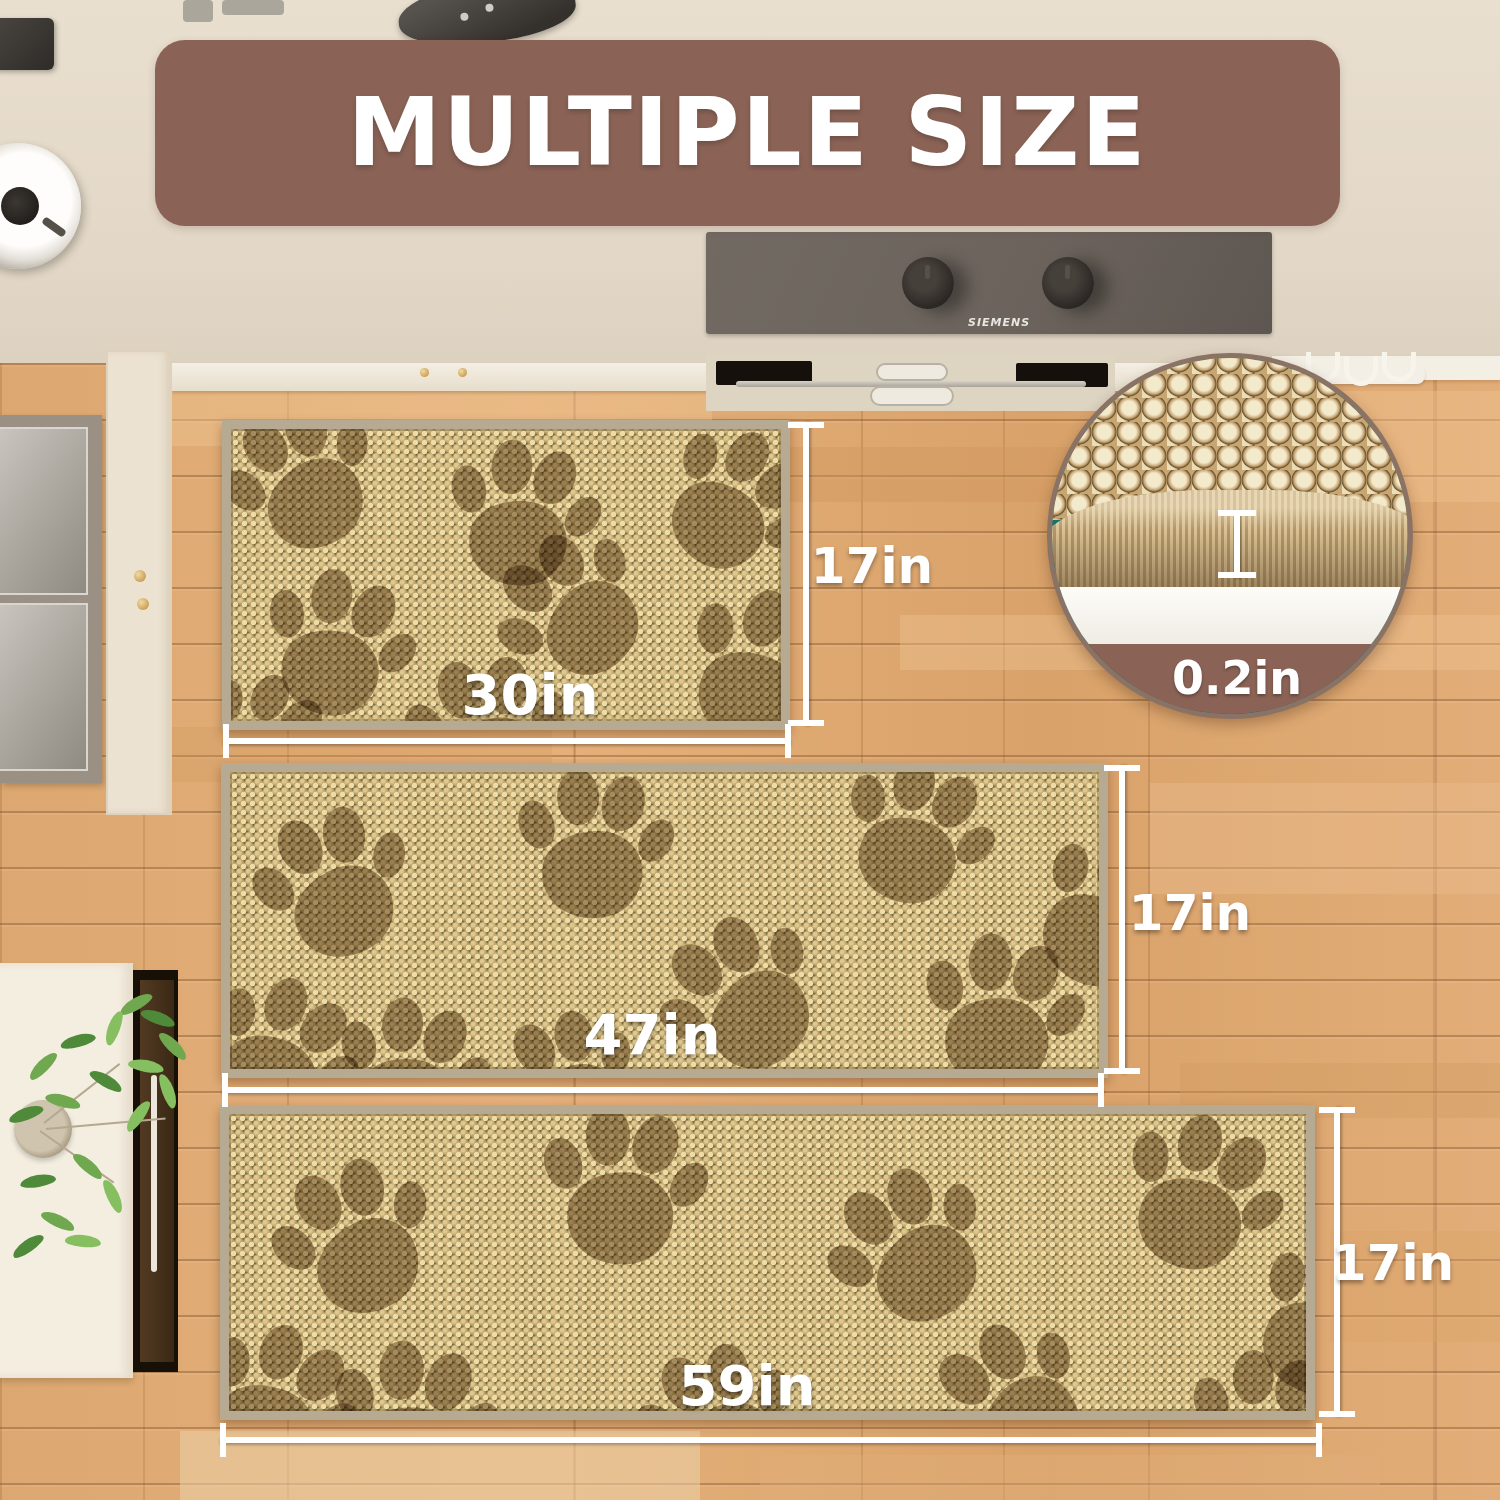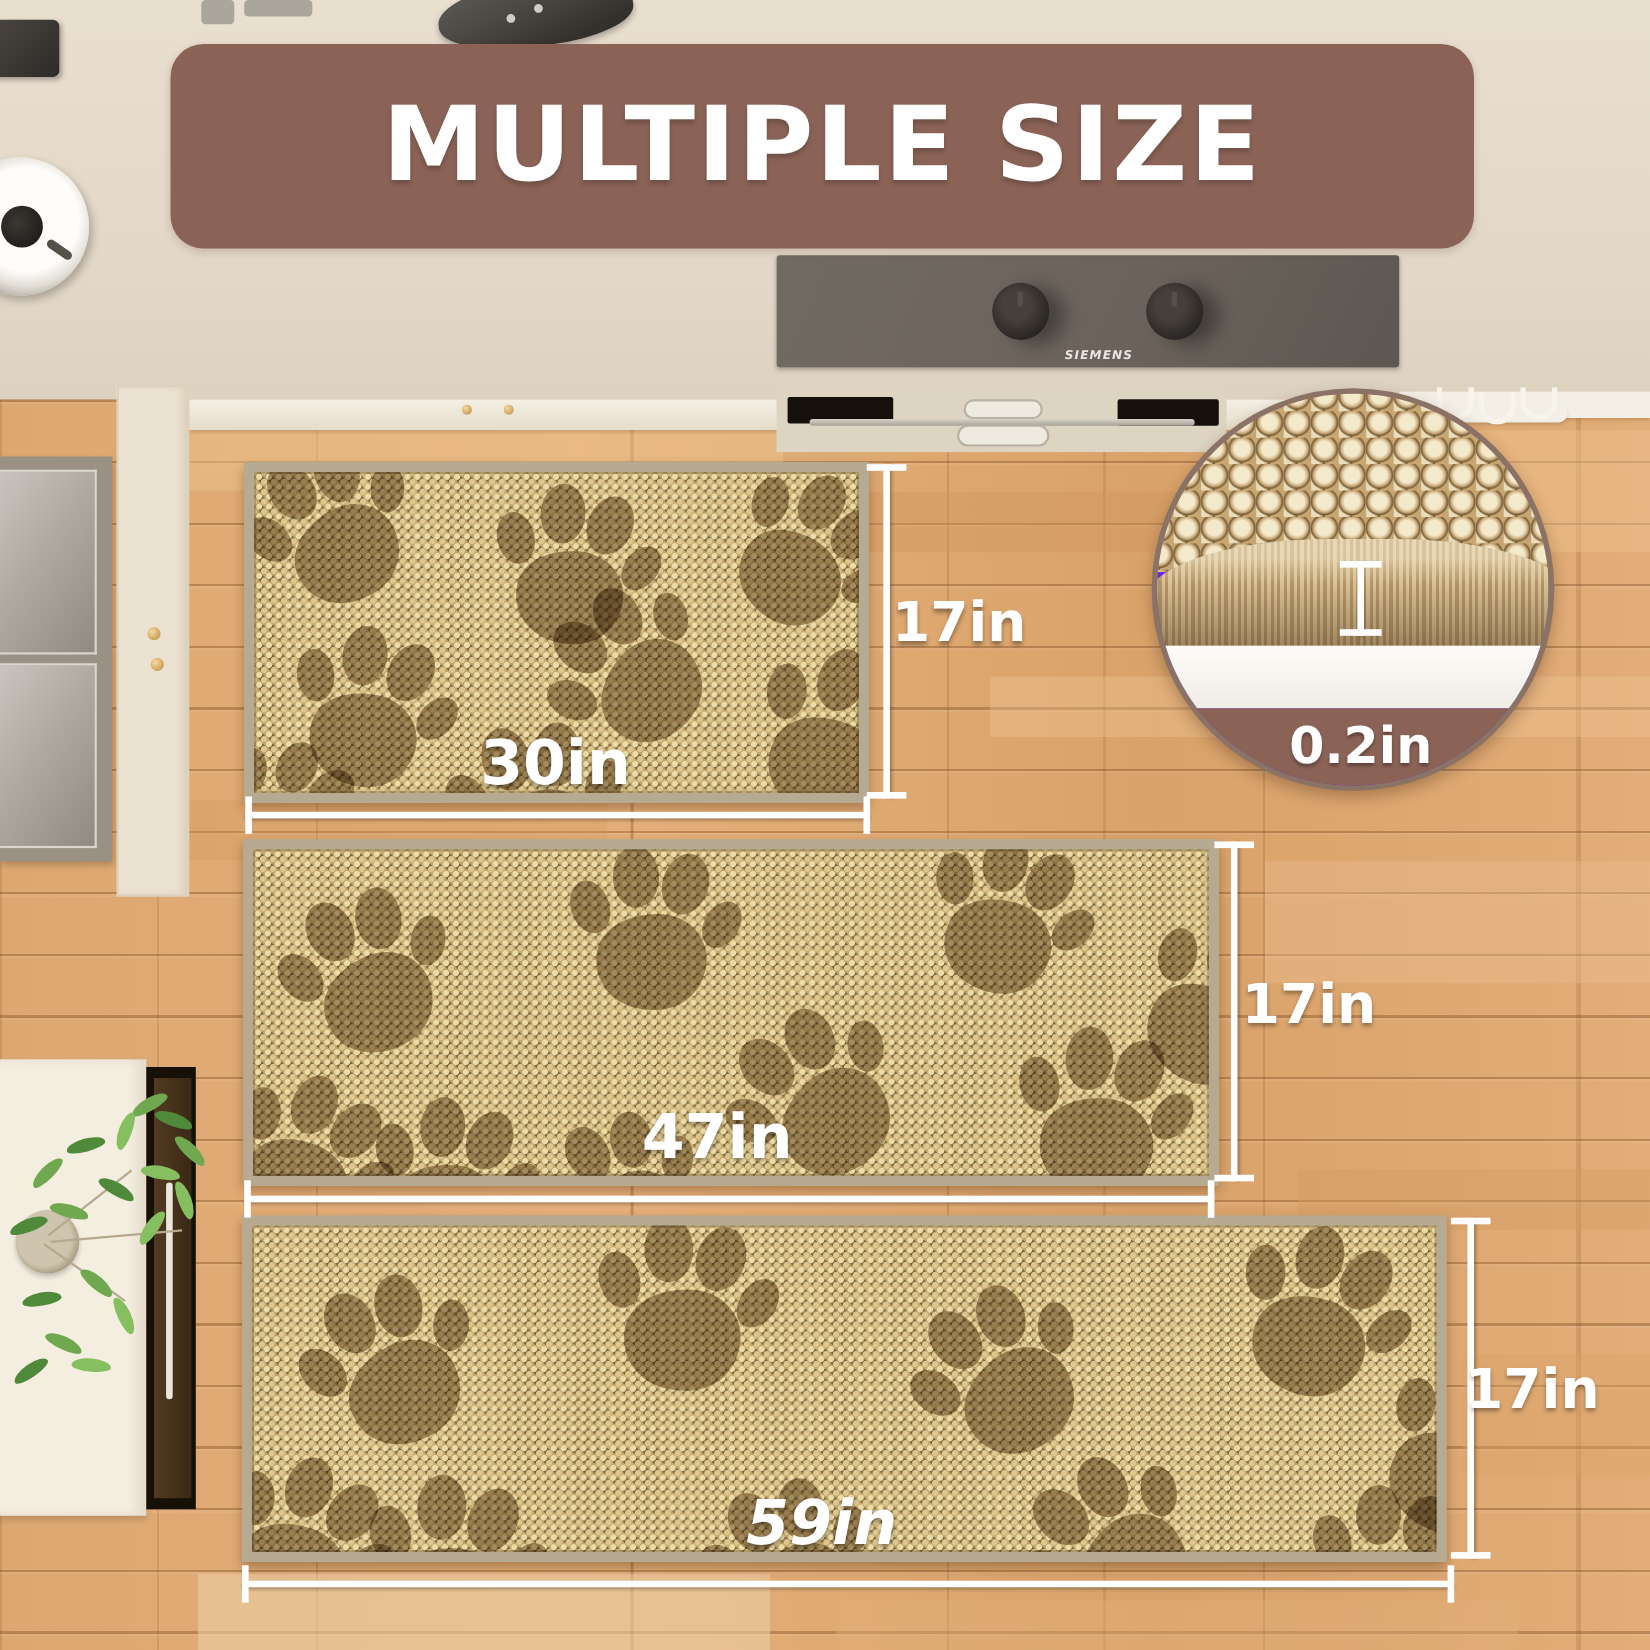--- a/index.html
+++ b/index.html
@@ -83,21 +83,21 @@
   .dimh{position:absolute;height:6px;background:#fff;box-shadow:0 2px 3px rgba(0,0,0,.28);}
   .dimh::before,.dimh::after{content:"";position:absolute;top:-14px;width:6px;height:34px;background:#fff;}
   .dimh::before{left:0;} .dimh::after{right:0;}
   .dimv{position:absolute;width:6px;background:#fff;box-shadow:2px 0 3px rgba(0,0,0,.28);}
   .dimv::before,.dimv::after{content:"";position:absolute;left:-15px;width:36px;height:6px;background:#fff;}
   .dimv::before{top:0;} .dimv::after{bottom:0;}
   .size-label{position:absolute;transform:translate(-50%,-50%);color:#fff;font-weight:bold;font-size:56px;text-shadow:0 3px 4px rgba(0,0,0,.35);}
   .dim-label{position:absolute;transform:translate(-50%,-50%);color:#fff;font-weight:bold;font-size:50px;text-shadow:0 3px 4px rgba(0,0,0,.35);}
   
   .inset{position:absolute;left:1047px;top:353px;width:366px;height:366px;border-radius:50%;overflow:hidden;
-    border:5px solid #8a7365;box-shadow:0 6px 14px rgba(60,30,10,.3);background:#6d28d9;}
+    border:5px solid #8a7365;box-shadow:0 6px 14px rgba(60,30,10,.3);background:#0f766e;}
   .inset .bumps{position:absolute;left:-10px;top:-8px;width:400px;height:170px;
     background-color:#c7a671;
     background-image:
       radial-gradient(circle at 12px 10px,#f3e9cb 7px,#caa878 10px,#6b5632 12px,transparent 13px),
       radial-gradient(circle at 0 22px,#eaddb9 7px,#c2a06f 10px,#63502e 12px,transparent 13px);
     background-size:25px 24px;}
   .inset .fuzz{position:absolute;left:-14px;top:132px;width:400px;height:100px;
     border-radius:170px 170px 10px 10px/60px 60px 8px 8px;
     background-image:
       linear-gradient(180deg, rgba(246,234,204,.55) 0 18%, rgba(0,0,0,0) 40%, rgba(90,66,38,.45) 95%),
@@ -444,23 +444,23 @@
         <svg viewBox="0 0 100 100" xmlns="http://www.w3.org/2000/svg" fill="currentColor">
           <ellipse cx="17" cy="42" rx="10" ry="14" transform="rotate(-24 17 42)"></ellipse>
           <ellipse cx="39" cy="24" rx="12" ry="16" transform="rotate(-8 39 24)"></ellipse>
           <ellipse cx="65" cy="25" rx="12" ry="16" transform="rotate(10 65 25)"></ellipse>
           <ellipse cx="86" cy="44" rx="9" ry="13" transform="rotate(26 86 44)"></ellipse>
           <path d="M52 42 C68 40 82 52 80 68 C78 84 66 92 51 92 C36 92 24 83 23 68 C22 53 36 44 52 42 Z"></path>
         </svg>
       </div>
     </div>
 
-  <div class="size-label" style="left:505px;top:694px;">30in</div>
+  <div class="size-label" style="left:530px;top:694px;">30in</div>
   <div class="size-label" style="left:652px;top:1034px;">47in</div>
-  <div class="size-label" style="left:747px;top:1385px;font-style:italic;">59in</div>
+  <div class="size-label" style="left:747px;top:1385px;">59in</div>
 
   <div class="dimv" style="left:803px;top:422px;height:304px;"></div>
   <div class="dim-label" style="left:872px;top:566px;">17in</div>
   <div class="dimh" style="left:223px;top:738px;width:568px;"></div>
 
   <div class="dimv" style="left:1119px;top:765px;height:309px;"></div>
   <div class="dim-label" style="left:1190px;top:913px;">17in</div>
   <div class="dimh" style="left:222px;top:1087px;width:882px;"></div>
 
   <div class="dimv" style="left:1334px;top:1107px;height:310px;"></div>

